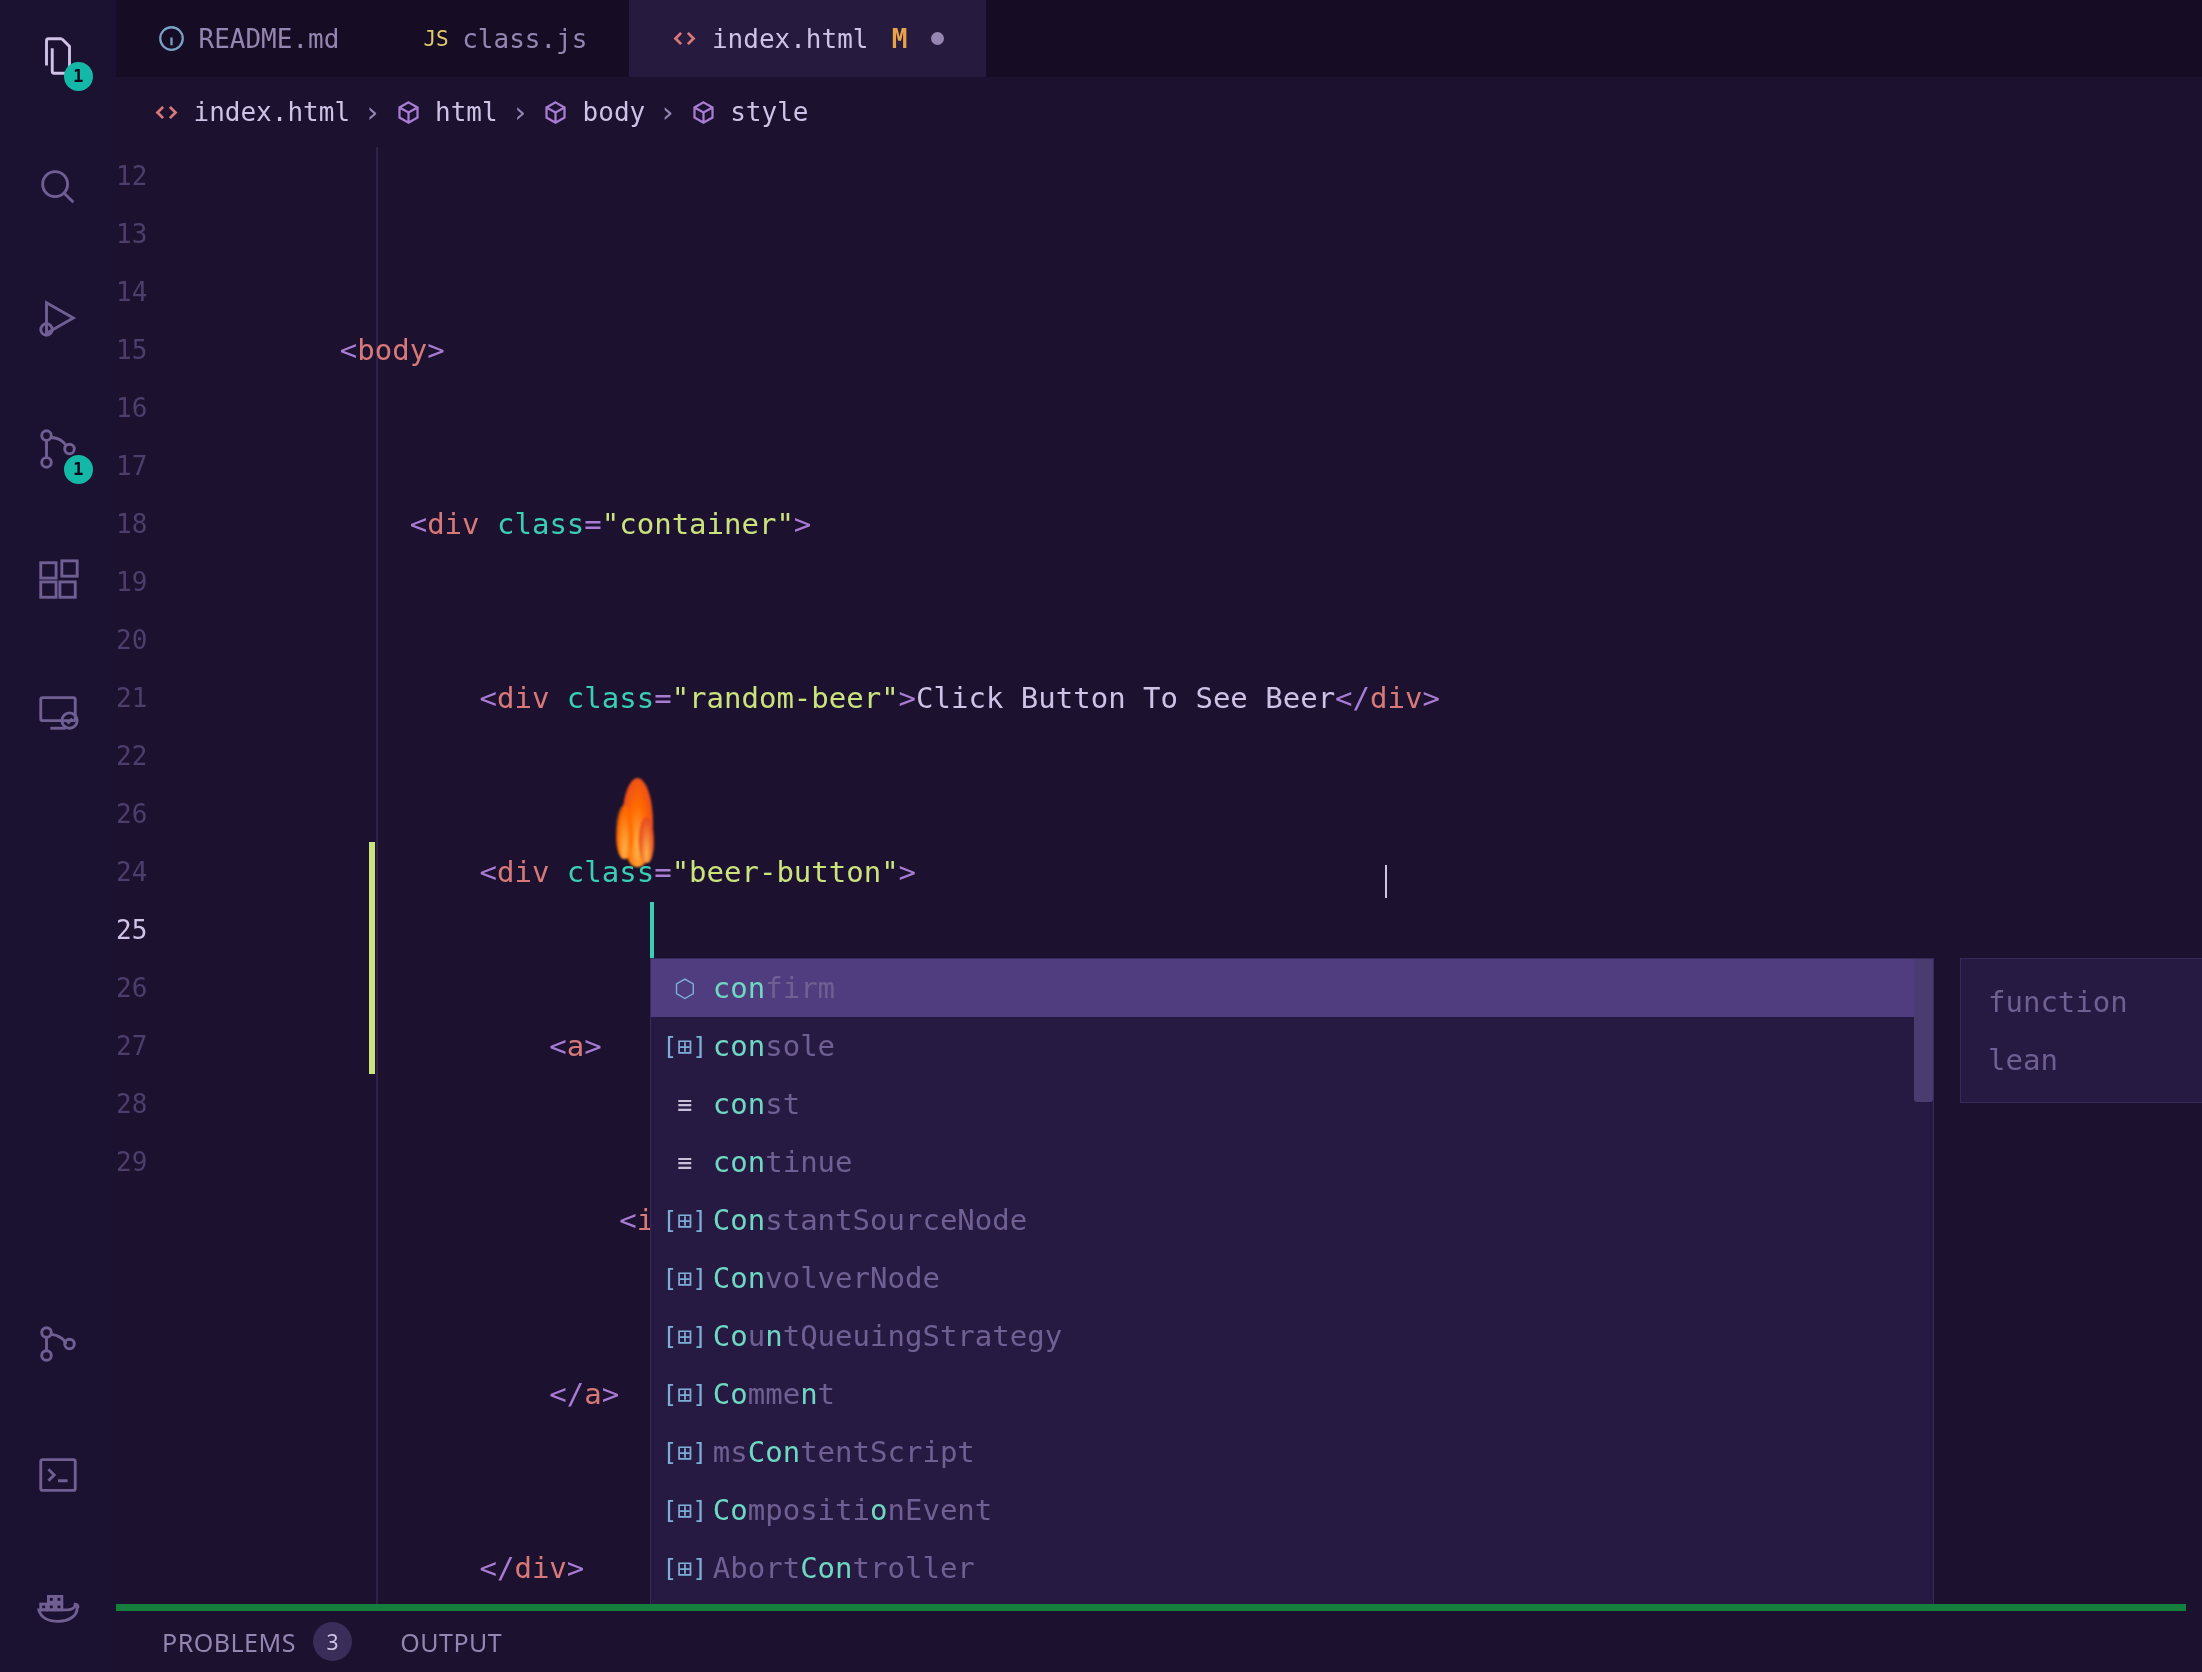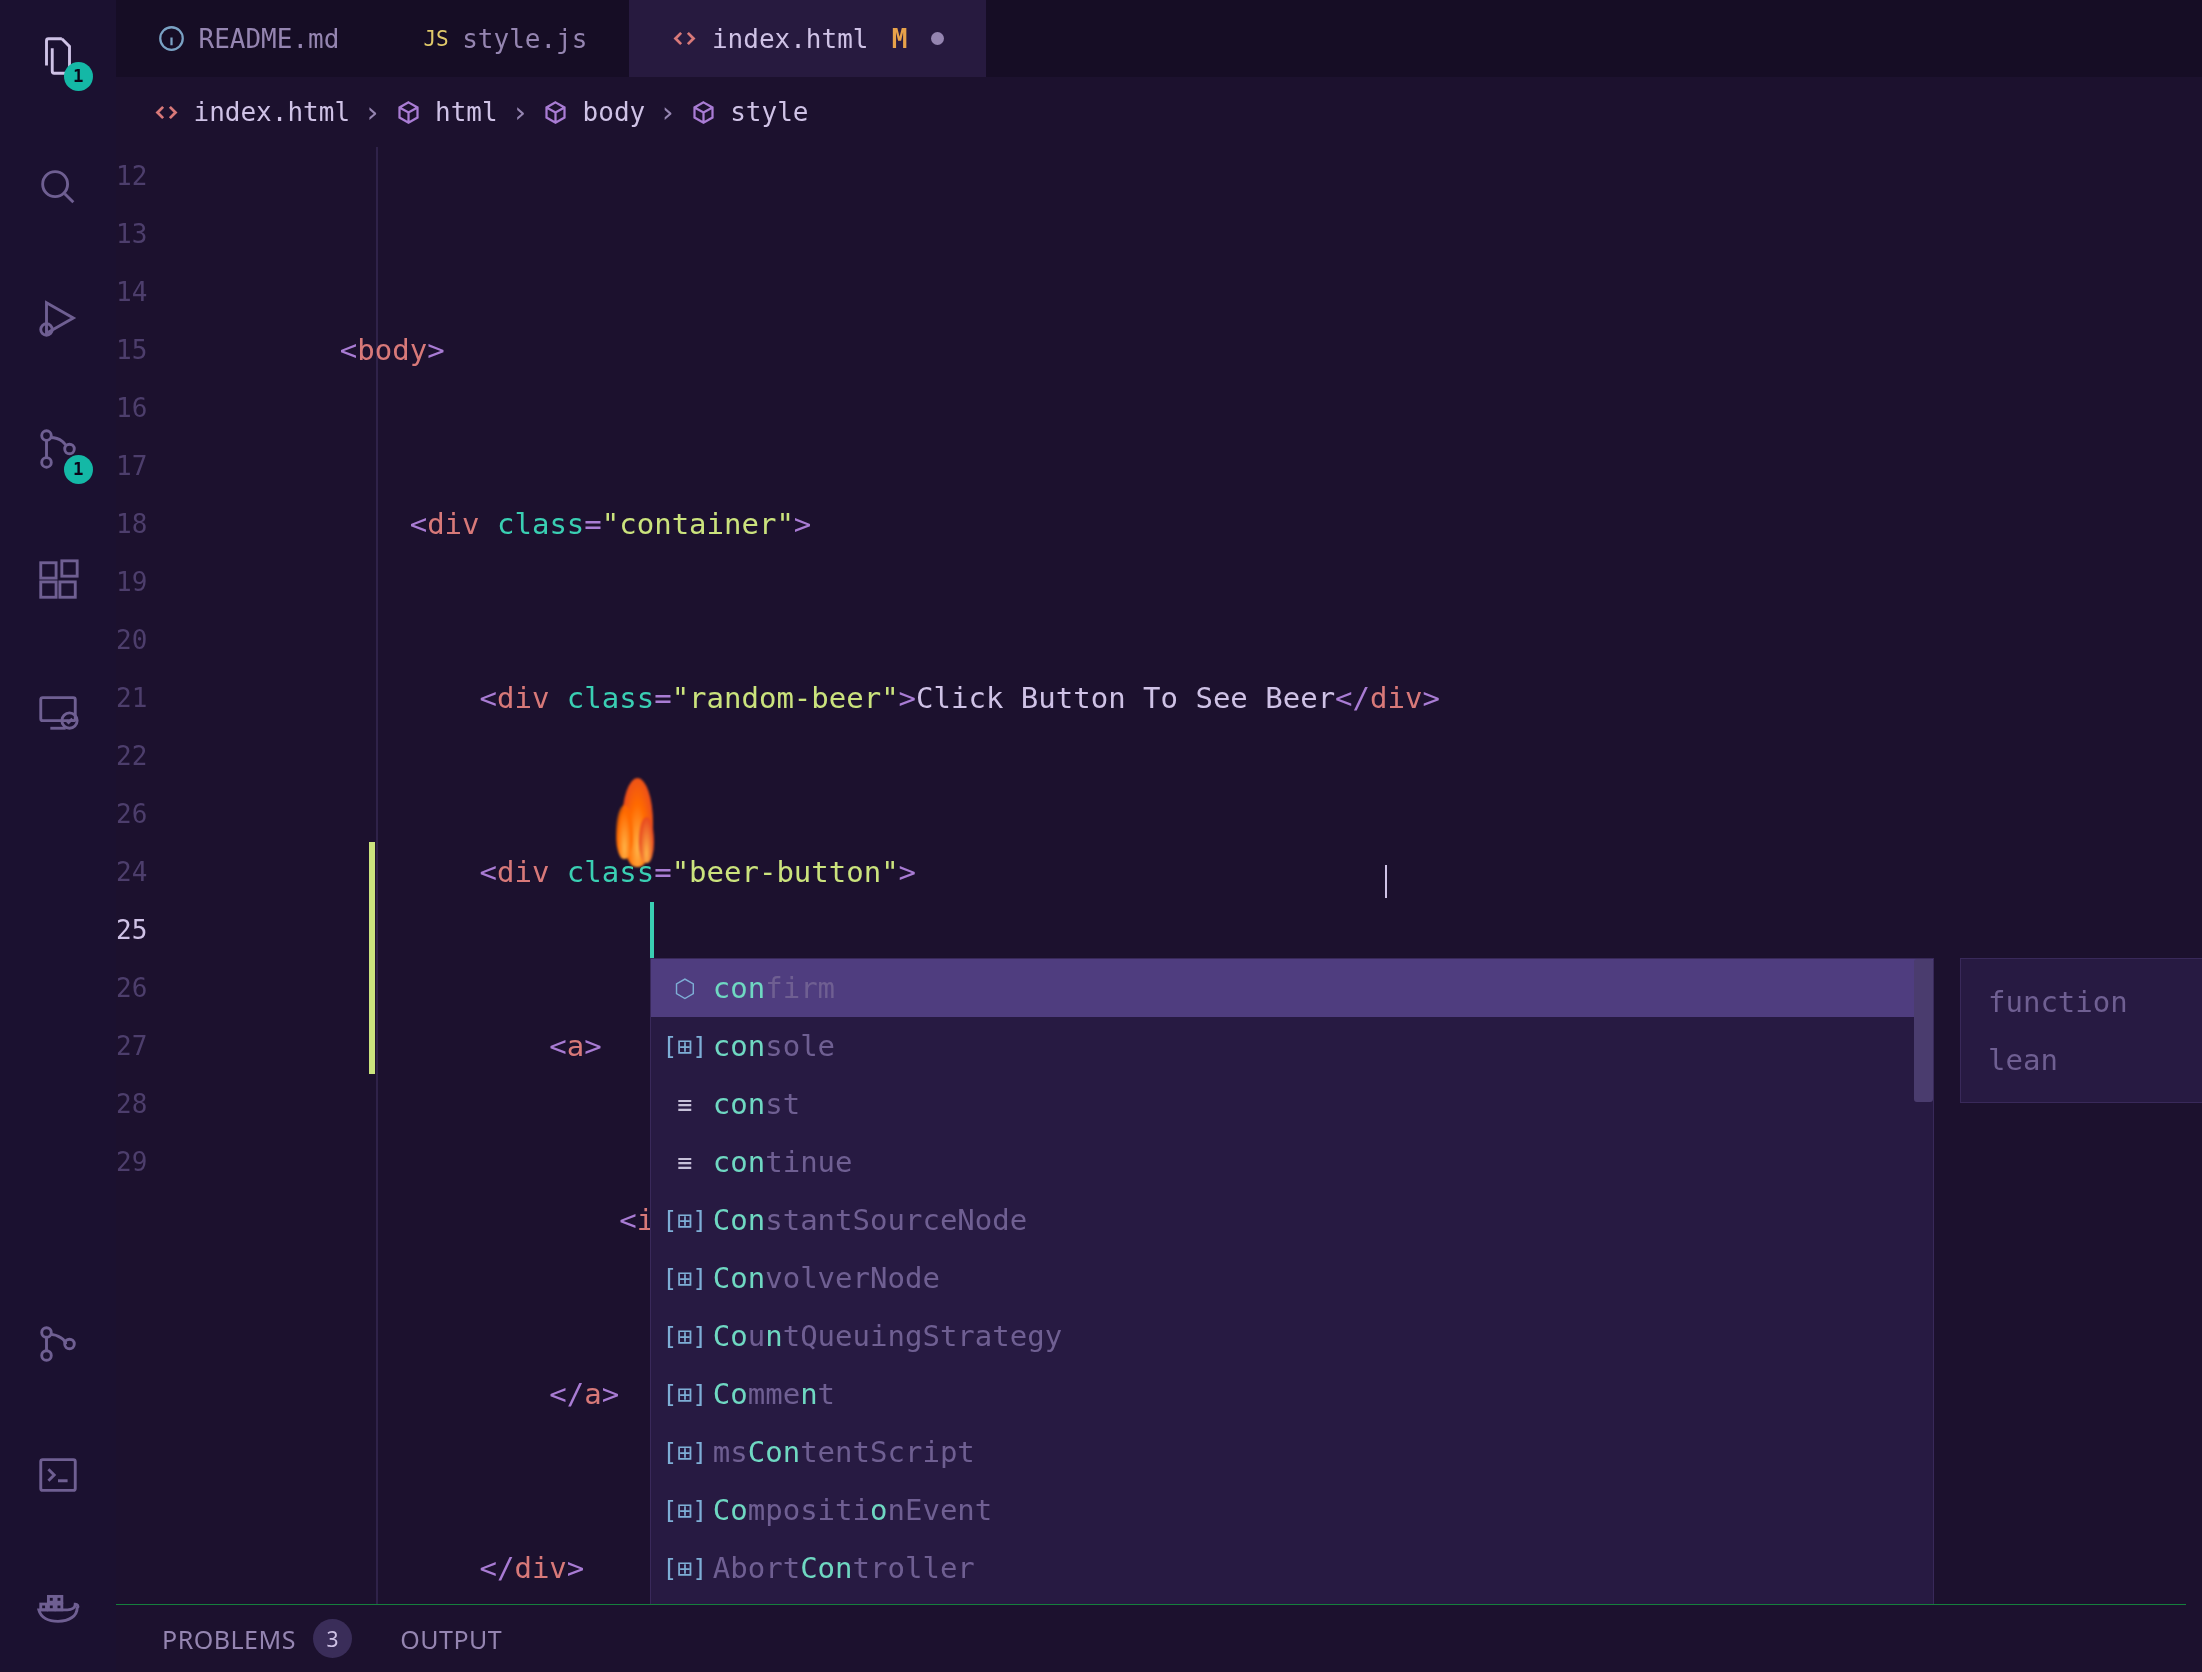--- a/index.html
+++ b/index.html
@@ -102,21 +102,21 @@
   .sugg-row{display:flex;align-items:center;gap:13.5px;height:58px;padding:0 19.3px;color:var(--teal-dark)}
   .sugg-row.sel{background:var(--sugg-sel)}
   .sugg-ic{width:29px;display:flex;justify-content:center;color:#7eaed6;font-size:25px}
   .sugg-ic.kw{color:#c7c1d9}
   .sugg-txt .m{color:#6fd8c2}
   .sugg-txt .r{color:var(--dim)}
   .sugg-scroll{position:absolute;right:0;top:0;width:19.3px;height:143px;background:#4a3c6e;border-radius:2.9px}
   .suggest-detail{position:absolute;background:var(--sugg-bg);border:1px solid #39295a;padding:13.5px 27px;color:var(--dim);font-size:29px;line-height:58px}
 
   
-  .panel{position:absolute;left:0;right:16px;bottom:0;height:68px;border-top:1px solid #15803d;display:flex;gap:48px;padding-left:46px;background:var(--bg);font-size:25px;color:var(--muted);font-family:"Segoe UI",system-ui,sans-serif;letter-spacing:0.5px}
+  .panel{position:absolute;left:0;right:16px;bottom:0;height:68px;border-top:7px solid #15803d;display:flex;gap:48px;padding-left:46px;background:var(--bg);font-size:25px;color:var(--muted);font-family:"Segoe UI",system-ui,sans-serif;letter-spacing:0.5px}
   .panel-tab{display:flex;align-items:center;gap:17.4px}
   .pcount{background:#3a2d59;color:var(--text);border-radius:21px;min-width:39px;height:39px;display:inline-flex;align-items:center;justify-content:center;font-size:21px}
 
   .text-cursor{position:absolute;width:1.9px;height:33px;background:var(--text)}
 </style>
 </head>
 <body>
 
 <div class="activity">
   <div class="act-item active">
@@ -197,21 +197,21 @@
       <span class="tab-icon" style="color:#7aa2c4">
         <svg width="27" height="27" viewBox="0 0 24 24" fill="none" stroke="currentColor" stroke-width="2">
             <circle cx="12" cy="12" r="10"></circle>
             <path d="M12 8h.01M11 12h1v5h1"></path>
           </svg>
       </span>
       <span>README.md</span>
     </div>
     <div class="tab">
       <span class="tab-icon" style="color:#e0c96a;font-weight:400;font-size:21px">JS</span>
-      <span>style.js</span>
+      <span>class.js</span>
     </div>
     <div class="tab active">
       <span class="tab-icon" style="color:var(--red)">
         <svg width="27" height="27" viewBox="0 0 24 24" fill="none" stroke="currentColor" stroke-width="2.5">
             <path d="M9 7l-5 5 5 5M15 7l5 5-5 5"></path>
           </svg>
       </span>
       <span>index.html</span>
       <span class="tab-M">M</span>
       <span class="tab-dot"></span>

